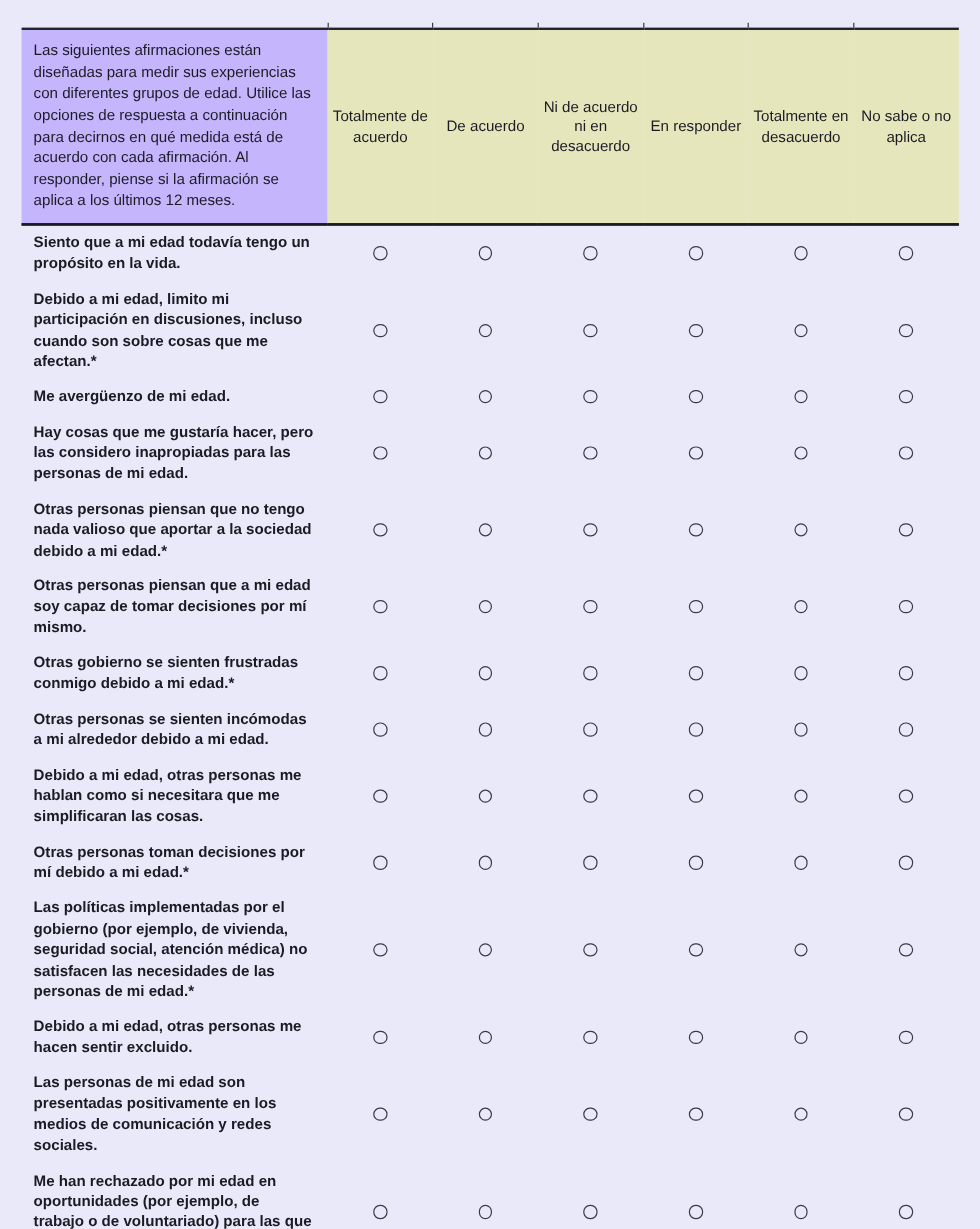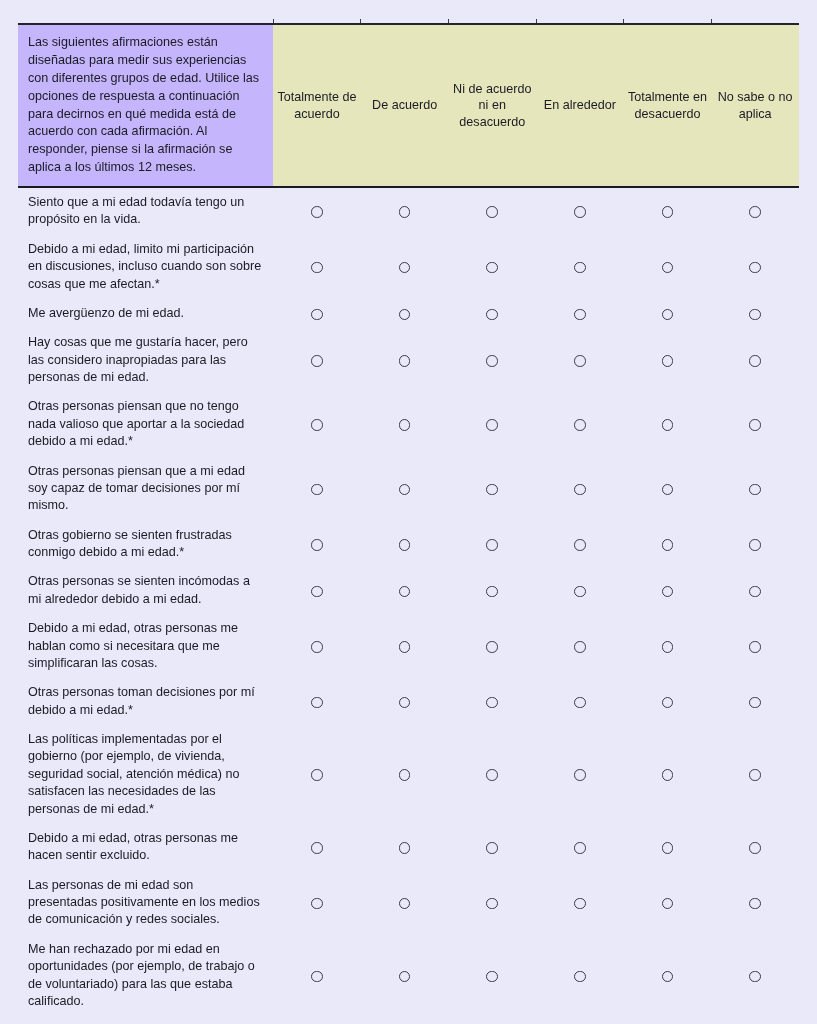--- a/index.html
+++ b/index.html
@@ -81,20 +81,21 @@
     vertical-align: middle;
     background: #e9e9fa;
   }
 
   td.stmt {
     font-size: 12.6px;
     line-height: 1.38;
     padding: 6px 12px 6px 10px;
     text-align: left;
     color: #1b1b24;
+    font-weight: bold;
   }
 
   td.opt {
     text-align: center;
   }
 
   .radio {
     display: inline-block;
     width: 9.5px;
     height: 9.5px;
@@ -128,21 +129,21 @@
         <td class="tick"></td>
         <td class="tick"></td>
         <td class="tick"></td>
         <td class="tick"></td>
       </tr>
       <tr>
         <th class="head-instructions" rowspan="1">Las siguientes afirmaciones están diseñadas para medir sus experiencias con diferentes grupos de edad. Utilice las opciones de respuesta a continuación para decirnos en qué medida está de acuerdo con cada afirmación. Al responder, piense si la afirmación se aplica a los últimos 12 meses.</th>
         <th class="head-option">Totalmente de acuerdo</th>
         <th class="head-option">De acuerdo</th>
         <th class="head-option">Ni de acuerdo ni en desacuerdo</th>
-        <th class="head-option">En alrededor</th>
+        <th class="head-option">En responder</th>
         <th class="head-option">Totalmente en desacuerdo</th>
         <th class="head-option">No sabe o no aplica</th>
       </tr>
       <tr class="head-divider">
         <th></th>
         <th></th>
         <th></th>
         <th></th>
         <th></th>
         <th></th>

